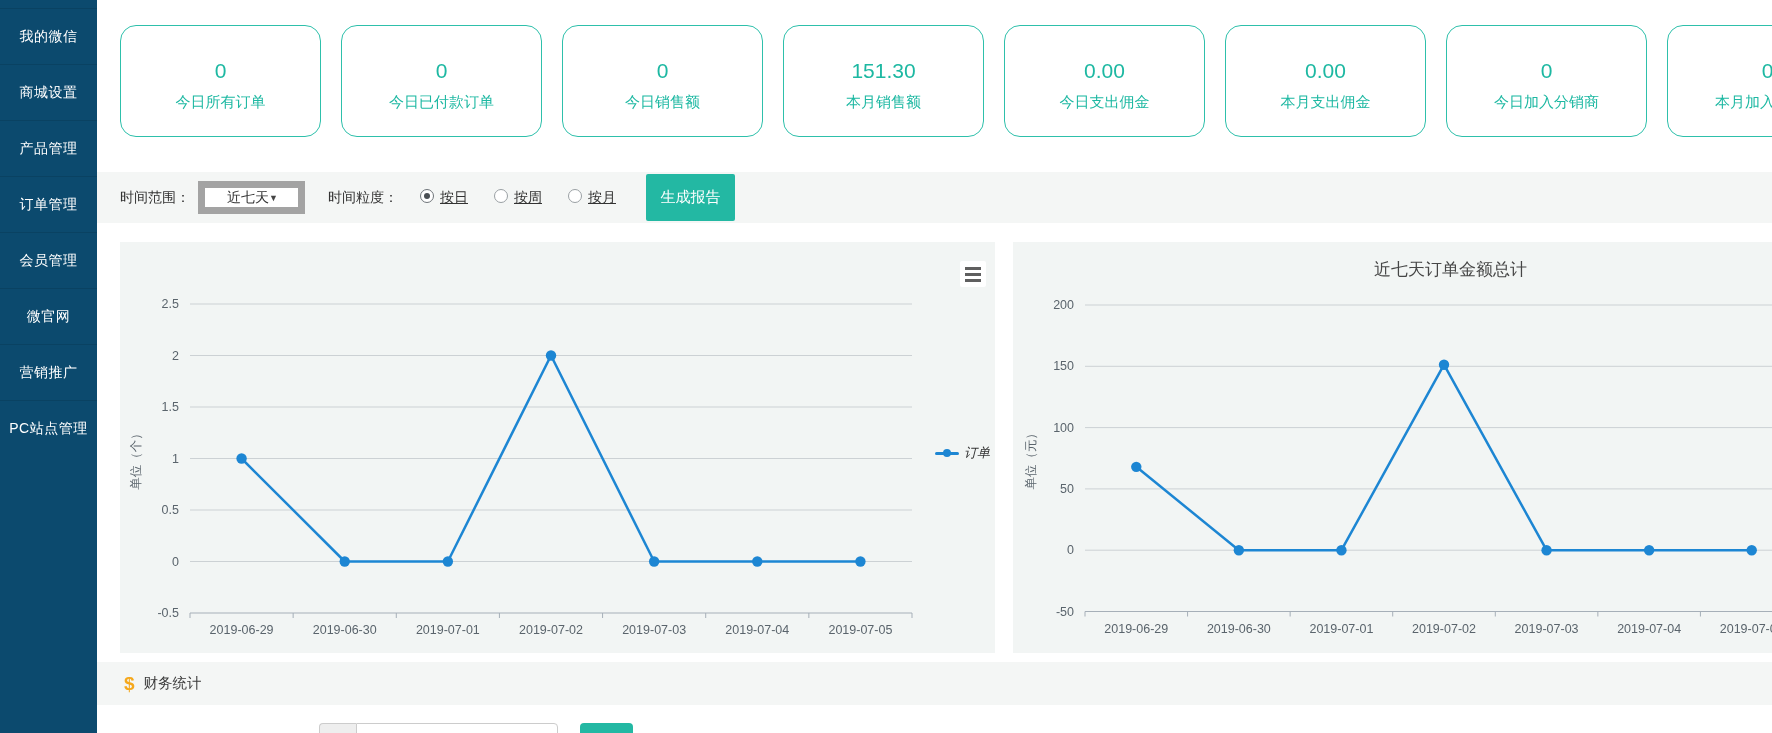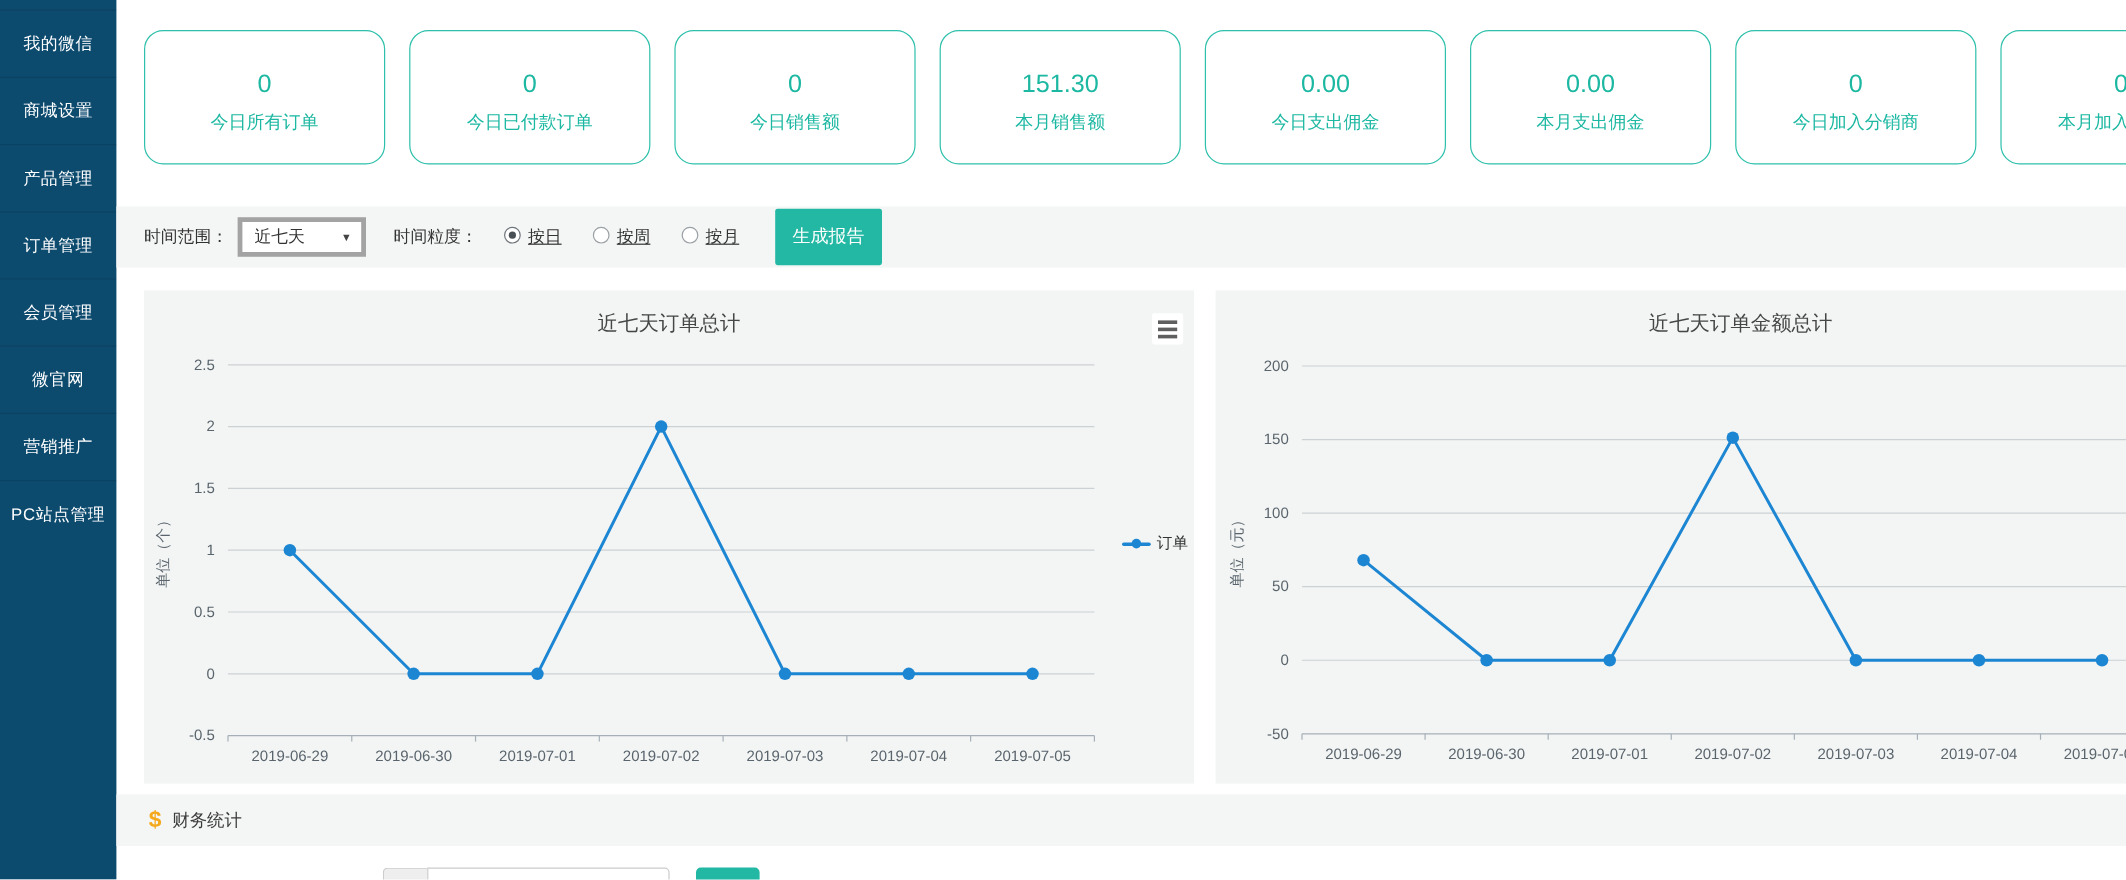--- a/index.html
+++ b/index.html
@@ -13,38 +13,38 @@
   
   .main{position:absolute;left:97px;top:0;width:1675px;height:733px;}
   
   .cards{position:absolute;top:25px;left:23px;display:flex;gap:20px;}
   .stat-card{flex:0 0 auto;width:201px;height:112px;border:1px solid #2ec0ab;border-radius:16px;background:#fff;
     display:flex;flex-direction:column;align-items:center;justify-content:center;gap:10px;padding-top:8px;box-sizing:border-box;color:#1db8a2;}
   .stat-value{font-size:21px;}
   .stat-label{font-size:15px;}
   
   .filterbar{position:absolute;top:172px;left:0;width:1675px;height:51px;background:#f4f6f5;display:flex;align-items:center;padding-left:23px;box-sizing:border-box;font-size:14px;color:#333;}
-  .select-box{width:107px;height:33px;background:#fff;border:4px solid #a3a3a3;margin-left:8px;display:flex;align-items:center;justify-content:space-between;padding:0 8px 0 10px;box-sizing:border-box;cursor:pointer;}
+  .select-box{width:107px;height:33px;background:#fff;border:7px solid #a3a3a3;margin-left:8px;display:flex;align-items:center;justify-content:center;padding:0 8px 0 10px;box-sizing:border-box;cursor:pointer;}
   .select-caret{font-size:9px;color:#444;}
   .gran-label{margin-left:23px;}
   .radio-group{display:flex;align-items:center;margin-left:22px;gap:26px;}
   .radio{display:flex;align-items:flex-start;gap:6px;cursor:pointer;text-decoration:underline;}
   .radio-dot{width:14px;height:14px;border-radius:50%;border:1px solid #9aa0a4;background:#fff;box-sizing:border-box;position:relative;}
   .radio.checked .radio-dot{border-color:#6f757a;}
   .radio.checked .radio-dot::after{content:"";position:absolute;left:3px;top:3px;width:6px;height:6px;border-radius:50%;background:#4a4f54;}
   .report-btn{margin-left:30px;min-width:89px;height:47px;background:#23b8a3;color:#fff;border:none;font-size:15px;display:flex;align-items:center;justify-content:center;cursor:pointer;border-radius:2px;padding:0 12px;font-family:inherit;}
   
   .chart-row{position:absolute;top:242px;left:23px;}
   .chart-panel{position:absolute;top:0;width:875px;height:411px;background:#f2f5f4;}
   #panel-left{left:0;}
   #panel-right{left:893px;}
   .chart-title{position:absolute;top:16px;left:0;width:100%;text-align:center;font-size:17px;color:#464646;}
   .hamburger{position:absolute;top:19px;right:9px;width:26px;height:26px;background:#fff;border-radius:2px;display:flex;flex-direction:column;align-items:center;justify-content:center;gap:3px;cursor:pointer;}
   .hamburger span{width:16px;height:3px;background:#5f5f5f;}
-  .legend{position:absolute;right:5px;top:202px;display:flex;align-items:center;gap:5px;cursor:pointer;}
+  .legend{position:absolute;right:5px;top:202px;display:flex;align-items:center;gap:5px;cursor:pointer;font-style:italic;}
   .legend-marker{width:24px;height:14px;position:relative;}
   .legend-marker .lm-line{position:absolute;left:0;top:5.5px;width:24px;height:3px;background:#1d86d3;border-radius:2px;}
   .legend-marker .lm-dot{position:absolute;left:8px;top:3px;width:8px;height:8px;border-radius:50%;background:#1d86d3;}
   .legend-label{font-size:13px;color:#333;}
   svg.chart{position:absolute;left:0;top:0;}
   
   .finance-strip{position:absolute;top:662px;left:0;width:1675px;height:43px;background:#f4f6f5;display:flex;align-items:center;padding-left:27px;box-sizing:border-box;gap:9px;}
   .dollar{color:#f5a81c;font-size:19px;font-weight:bold;}
   .finance-title{font-size:14.5px;color:#3a3a3a;}
   
@@ -179,21 +179,20 @@
           <text x="20" y="216.5" text-anchor="middle" font-size="12.5" fill="#5a646c" transform="rotate(-90 20 216.5)">单位（个）</text>
           <polyline points="121.57142857142857,216.5 224.71428571428572,319.5 327.85714285714283,319.5 431,113.5 534.1428571428571,319.5 637.2857142857142,319.5 740.4285714285714,319.5" fill="none" stroke="#1d86d3" stroke-width="2.5" stroke-linejoin="round"></polyline>
           <circle cx="121.57142857142857" cy="216.5" r="5.2" fill="#1d86d3"></circle>
           <circle cx="224.71428571428572" cy="319.5" r="5.2" fill="#1d86d3"></circle>
           <circle cx="327.85714285714283" cy="319.5" r="5.2" fill="#1d86d3"></circle>
           <circle cx="431" cy="113.5" r="5.2" fill="#1d86d3"></circle>
           <circle cx="534.1428571428571" cy="319.5" r="5.2" fill="#1d86d3"></circle>
           <circle cx="637.2857142857142" cy="319.5" r="5.2" fill="#1d86d3"></circle>
           <circle cx="740.4285714285714" cy="319.5" r="5.2" fill="#1d86d3"></circle>
         </svg>
-      <div class="chart-title">近七天订单总计</div>
       <div class="hamburger">
           <span></span>
           <span></span>
           <span></span>
         </div>
       <div class="legend">
         <span class="legend-marker">
             <span class="lm-line" style="background: rgb(29, 134, 211);"></span>
             <span class="lm-dot" style="background: rgb(29, 134, 211);"></span>
           </span>

